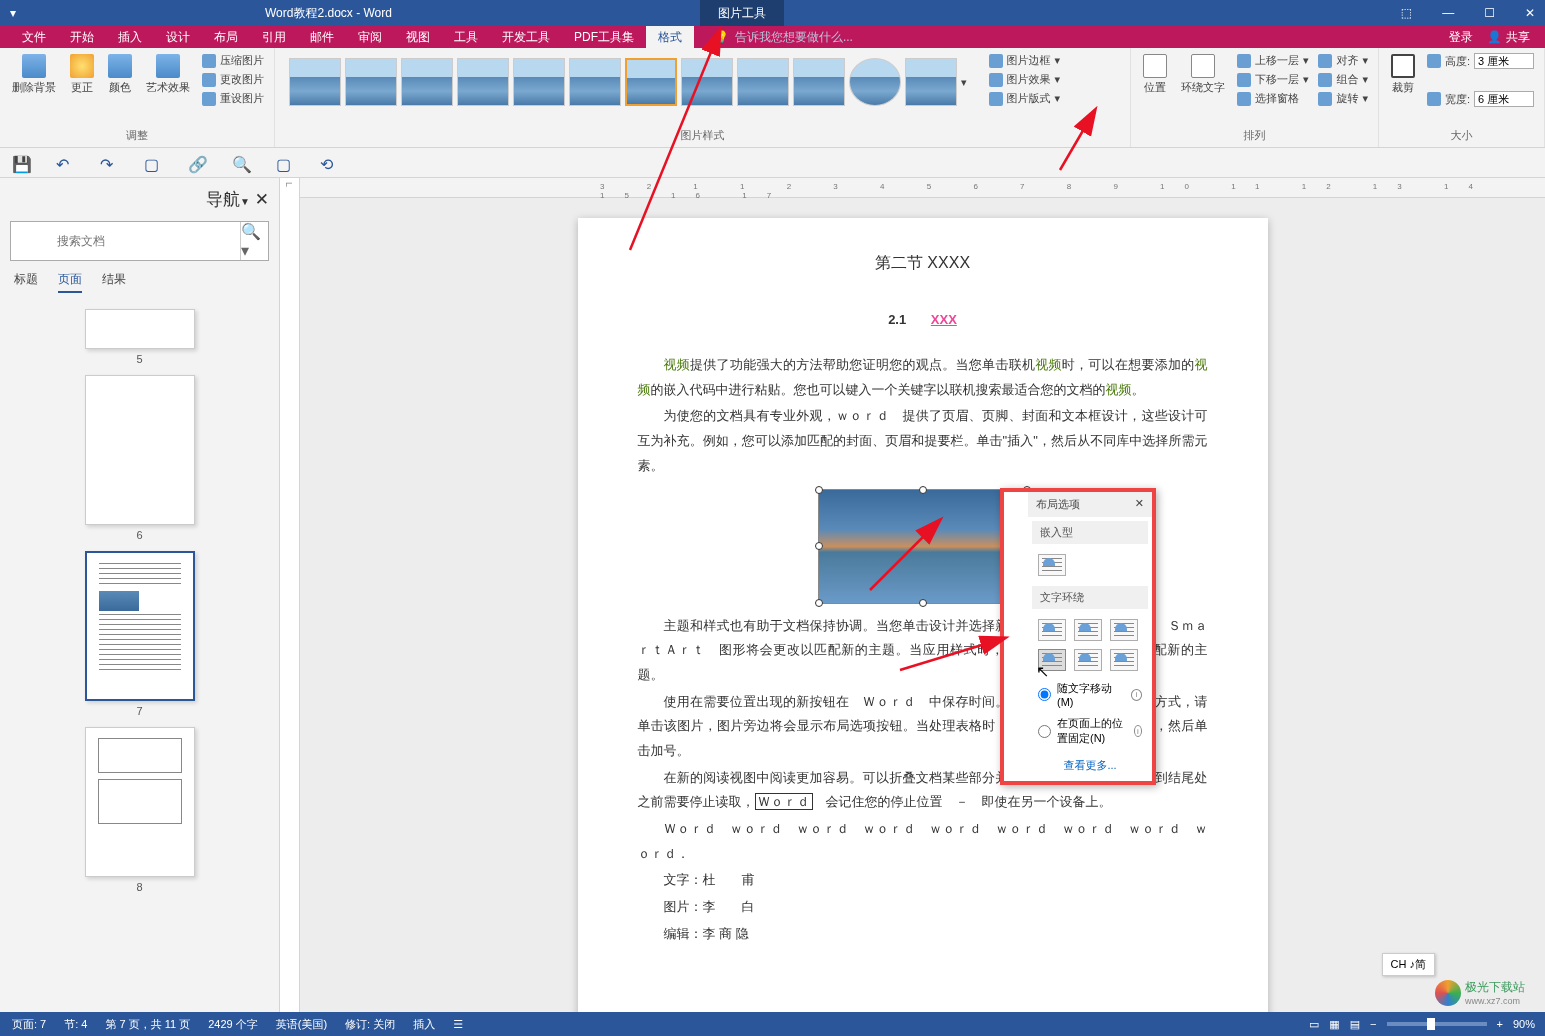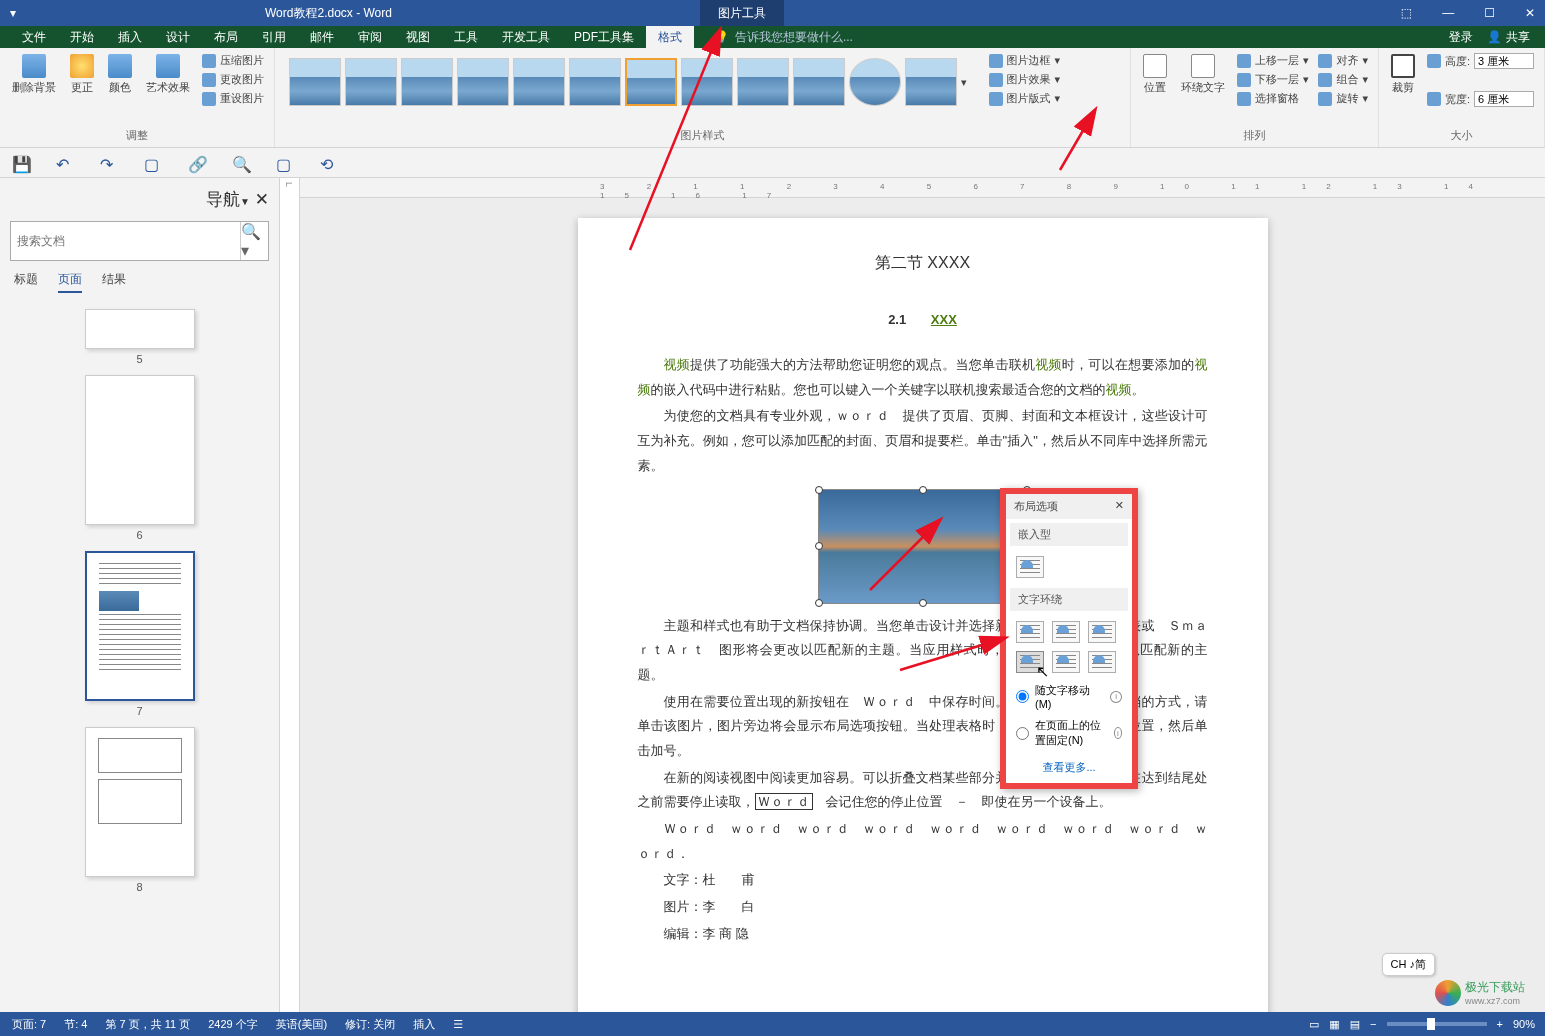--- a/index.html
+++ b/index.html
@@ -4,21 +4,21 @@
 <style>
 * { margin: 0; padding: 0; box-sizing: border-box; font-family: "Microsoft YaHei", sans-serif; }
 body { background: #e6e6e6; overflow: hidden; width: 1545px; height: 1036px; position: relative; }
 
 .titlebar { height: 26px; background: #2b579a; display: flex; align-items: center; color: #fff; font-size: 12px; }
 .titlebar .doc-title { position: absolute; left: 265px; }
 .titlebar .pic-tools { position: absolute; left: 700px; background: #1e3e70; padding: 4px 18px; height: 26px; display: flex; align-items: center; }
 .titlebar .win-controls { position: absolute; right: 10px; display: flex; gap: 30px; }
 .titlebar .win-controls span { cursor: pointer; }
 
-.ribbon-tabs { height: 22px; background: #14532d; display: flex; align-items: center; padding-left: 10px; color: #fff; font-size: 12px; position: relative; }
+.ribbon-tabs { height: 22px; background: #be185d; display: flex; align-items: center; padding-left: 10px; color: #fff; font-size: 12px; position: relative; }
 .ribbon-tabs .tab { padding: 3px 12px; cursor: pointer; }
 .ribbon-tabs .tab.active { background: #f3f3f3; color: #2b579a; }
 .ribbon-tabs .tell-me { color: #b8c5dc; margin-left: 20px; display: flex; align-items: center; gap: 6px; }
 .ribbon-tabs .right-side { position: absolute; right: 15px; display: flex; gap: 15px; }
 
 .ribbon { height: 100px; background: #f3f3f3; border-bottom: 1px solid #d4d4d4; display: flex; font-size: 11px; color: #444; }
 .ribbon-group { border-right: 1px solid #e1e1e1; padding: 4px 8px; display: flex; flex-direction: column; justify-content: space-between; }
 .ribbon-group .group-label { text-align: center; color: #666; font-size: 11px; }
 .ribbon-group .content { display: flex; gap: 6px; align-items: flex-start; }
 .big-btn { display: flex; flex-direction: column; align-items: center; gap: 2px; padding: 2px 4px; cursor: pointer; }
@@ -30,68 +30,68 @@
 .style-thumb { width: 52px; height: 48px; border: 1px solid #ccc; background: linear-gradient(#b8d8f0 40%, #5a8bb8 40%, #7aa8d0 70%, #4a7aa8); cursor: pointer; }
 .style-thumb.sel { border: 2px solid #f0a030; }
 
 .qat { height: 30px; background: #f3f3f3; border-bottom: 1px solid #d4d4d4; display: flex; align-items: center; padding-left: 12px; gap: 28px; }
 .qat-icon { width: 16px; height: 16px; cursor: pointer; color: #2b579a; }
 
 .main-area { display: flex; height: 834px; }
 
 .nav-pane { width: 280px; background: #f3f3f3; border-right: 1px solid #d4d4d4; padding: 10px; display: flex; flex-direction: column; }
 .nav-title { font-size: 17px; color: #333; margin-bottom: 10px; display: flex; justify-content: flex-end; align-items: center; }
-.nav-search { display: flex; border: 1px solid #ababab; background: #fff; margin-bottom: 10px; }
+.nav-search { display: flex; border: 1px solid #ababab; background: #fff; margin-bottom: 10px; padding-left: 40px; }
 .nav-search input { flex: 1; border: none; padding: 4px 6px; font-size: 12px; outline: none; }
 .nav-search .srch-btn { width: 28px; display: flex; align-items: center; justify-content: center; border-left: 1px solid #ccc; cursor: pointer; color: #666; }
 .nav-tabs { display: flex; gap: 20px; font-size: 12px; margin-bottom: 10px; padding-left: 4px; }
 .nav-tabs span { cursor: pointer; color: #444; padding-bottom: 3px; }
 .nav-tabs span.active { color: #2b579a; border-bottom: 2px solid #2b579a; }
 .thumbs { flex: 1; overflow-y: auto; display: flex; flex-direction: column; align-items: center; gap: 4px; }
 .thumb-page { width: 110px; height: 150px; background: #fff; border: 1px solid #ccc; box-shadow: 2px 2px 4px rgba(0,0,0,0.15); margin-top: 6px; padding: 10px 12px; font-size: 3px; color: #555; position: relative; }
 .thumb-page.sel { border: 2px solid #2b579a; }
 .thumb-label { font-size: 11px; color: #555; }
 .thumb-page.short { height: 40px; }
 
 .ruler-v { width: 20px; background: #fff; border-right: 1px solid #d4d4d4; }
 .doc-area { flex: 1; background: #ededed; position: relative; overflow: hidden; }
 .ruler-h { height: 20px; background: #f3f3f3; border-bottom: 1px solid #d4d4d4; position: relative; font-size: 8px; color: #777; }
 .ruler-h::after { content: "3  2  1      1  2  3  4  5  6  7  8  9  10 11 12 13 14 15 16 17"; position: absolute; left: 300px; letter-spacing: 20px; top: 4px; }
 
 .page { width: 690px; background: #fff; margin: 20px auto 0; box-shadow: 0 2px 8px rgba(0,0,0,0.25); padding: 30px 60px; font-size: 13px; color: #333; line-height: 1.9; position: relative; min-height: 900px; }
 .page h2 { text-align: center; font-size: 16px; font-weight: normal; margin-bottom: 30px; }
 .page .subhead { text-align: center; font-weight: bold; margin-bottom: 20px; }
-.page .subhead a { color: #4d7c0f; text-decoration: underline; margin-left: 21px; }
+.page .subhead a { color: #ec4899; text-decoration: underline; margin-left: 21px; }
 .page p { text-align: justify; text-indent: 2em; margin-bottom: 2px; }
 .red { color: #4d7c0f; }
 .doc-img { width: 210px; height: 115px; margin: 10px auto; display: block; background: linear-gradient(#3a6a9a 0%, #5a8ab8 35%, #c89060 50%, #4a7a9a 55%, #6a9ac8 100%); border: 1px solid #888; position: relative; }
 .doc-img .handle { width: 8px; height: 8px; background: #fff; border: 1px solid #333; border-radius: 50%; position: absolute; }
 .layout-btn { position: absolute; right: -40px; top: 0; width: 28px; height: 28px; border: 1px solid #adadad; background: #f0f0f0; display: flex; align-items: center; justify-content: center; cursor: pointer; }
 
-.layout-popup { position: absolute; width: 138px; background: #fff; border: 6px solid #ef4444; box-shadow: 2px 2px 8px rgba(0,0,0,0.3); font-size: 11px; z-index: 100; }
+.layout-popup { position: absolute; width: 156px; background: #fff; border: 4px solid #ef4444; box-shadow: 2px 2px 8px rgba(0,0,0,0.3); font-size: 11px; z-index: 100; padding-left: 24px; }
 .layout-popup .hdr { background: #f0f0f0; padding: 5px 8px; display: flex; justify-content: space-between; color: #444; }
 .layout-popup .section-label { background: #f0f0f0; padding: 4px 8px; color: #555; margin: 4px; }
 .layout-popup .opts { display: flex; flex-wrap: wrap; gap: 8px; padding: 6px 10px; }
 .layout-popup .opt { width: 28px; height: 22px; border: 1px solid #adadad; background: #f8f8f8; cursor: pointer; position: relative; }
 .layout-popup .opt::before { content: ""; position: absolute; inset: 3px; background: repeating-linear-gradient(#888 0 1px, transparent 1px 4px); }
 .layout-popup .opt::after { content: ""; position: absolute; left: 4px; top: 3px; width: 12px; height: 8px; background: #6aa0d8; border-radius: 6px 6px 0 0; }
 .layout-popup .opt.sel { border: 1px solid #888; background: #ddd; }
 .layout-popup .radio-row { padding: 4px 10px; display: flex; align-items: center; gap: 6px; }
 .layout-popup .radio-row input { margin: 0; }
 .layout-popup .more { text-align: center; padding: 8px; color: #0563c1; cursor: pointer; }
 .info-icon { width: 12px; height: 12px; border: 1px solid #888; border-radius: 50%; display: inline-flex; align-items: center; justify-content: center; font-size: 8px; color: #888; }
 
 .status-bar { height: 24px; background: #2b579a; color: #fff; font-size: 11px; display: flex; align-items: center; padding: 0 12px; gap: 18px; position: absolute; bottom: 0; left: 0; right: 0; }
 .status-bar .right { position: absolute; right: 10px; display: flex; align-items: center; gap: 10px; }
 .zoom-slider { width: 100px; height: 4px; background: #6a8cc0; position: relative; }
 .zoom-slider::after { content: ""; position: absolute; left: 40%; top: -4px; width: 8px; height: 12px; background: #fff; }
 
 .arrow-svg { position: absolute; pointer-events: none; z-index: 200; }
 
-.ime-badge { position: absolute; right: 110px; bottom: 60px; background: #fff; border: 1px solid #ccc; border-radius: 5px; padding: 3px 8px; font-size: 11px; box-shadow: 1px 1px 3px rgba(0,0,0,0.2); }
+.ime-badge { position: absolute; right: 110px; bottom: 60px; background: #fff; border: 1px solid #ccc; border-radius: 0; padding: 3px 8px; font-size: 11px; box-shadow: 1px 1px 3px rgba(0,0,0,0.2); }
 .watermark { position: absolute; right: 20px; bottom: 30px; font-size: 12px; color: #3a9b5c; display: flex; align-items: center; gap: 4px; }
 .watermark .logo { width: 26px; height: 26px; border-radius: 50%; background: conic-gradient(#f0a030, #3ab050, #3080d0, #e05050, #f0a030); }
 
 .size-input { width: 60px; border: 1px solid #ababab; font-size: 11px; padding: 1px 3px; }
 .cursor-img { position: absolute; font-size: 16px; color: #000; z-index: 150; }
 </style>
 </head>
 <body>
 
 <div class="titlebar">

